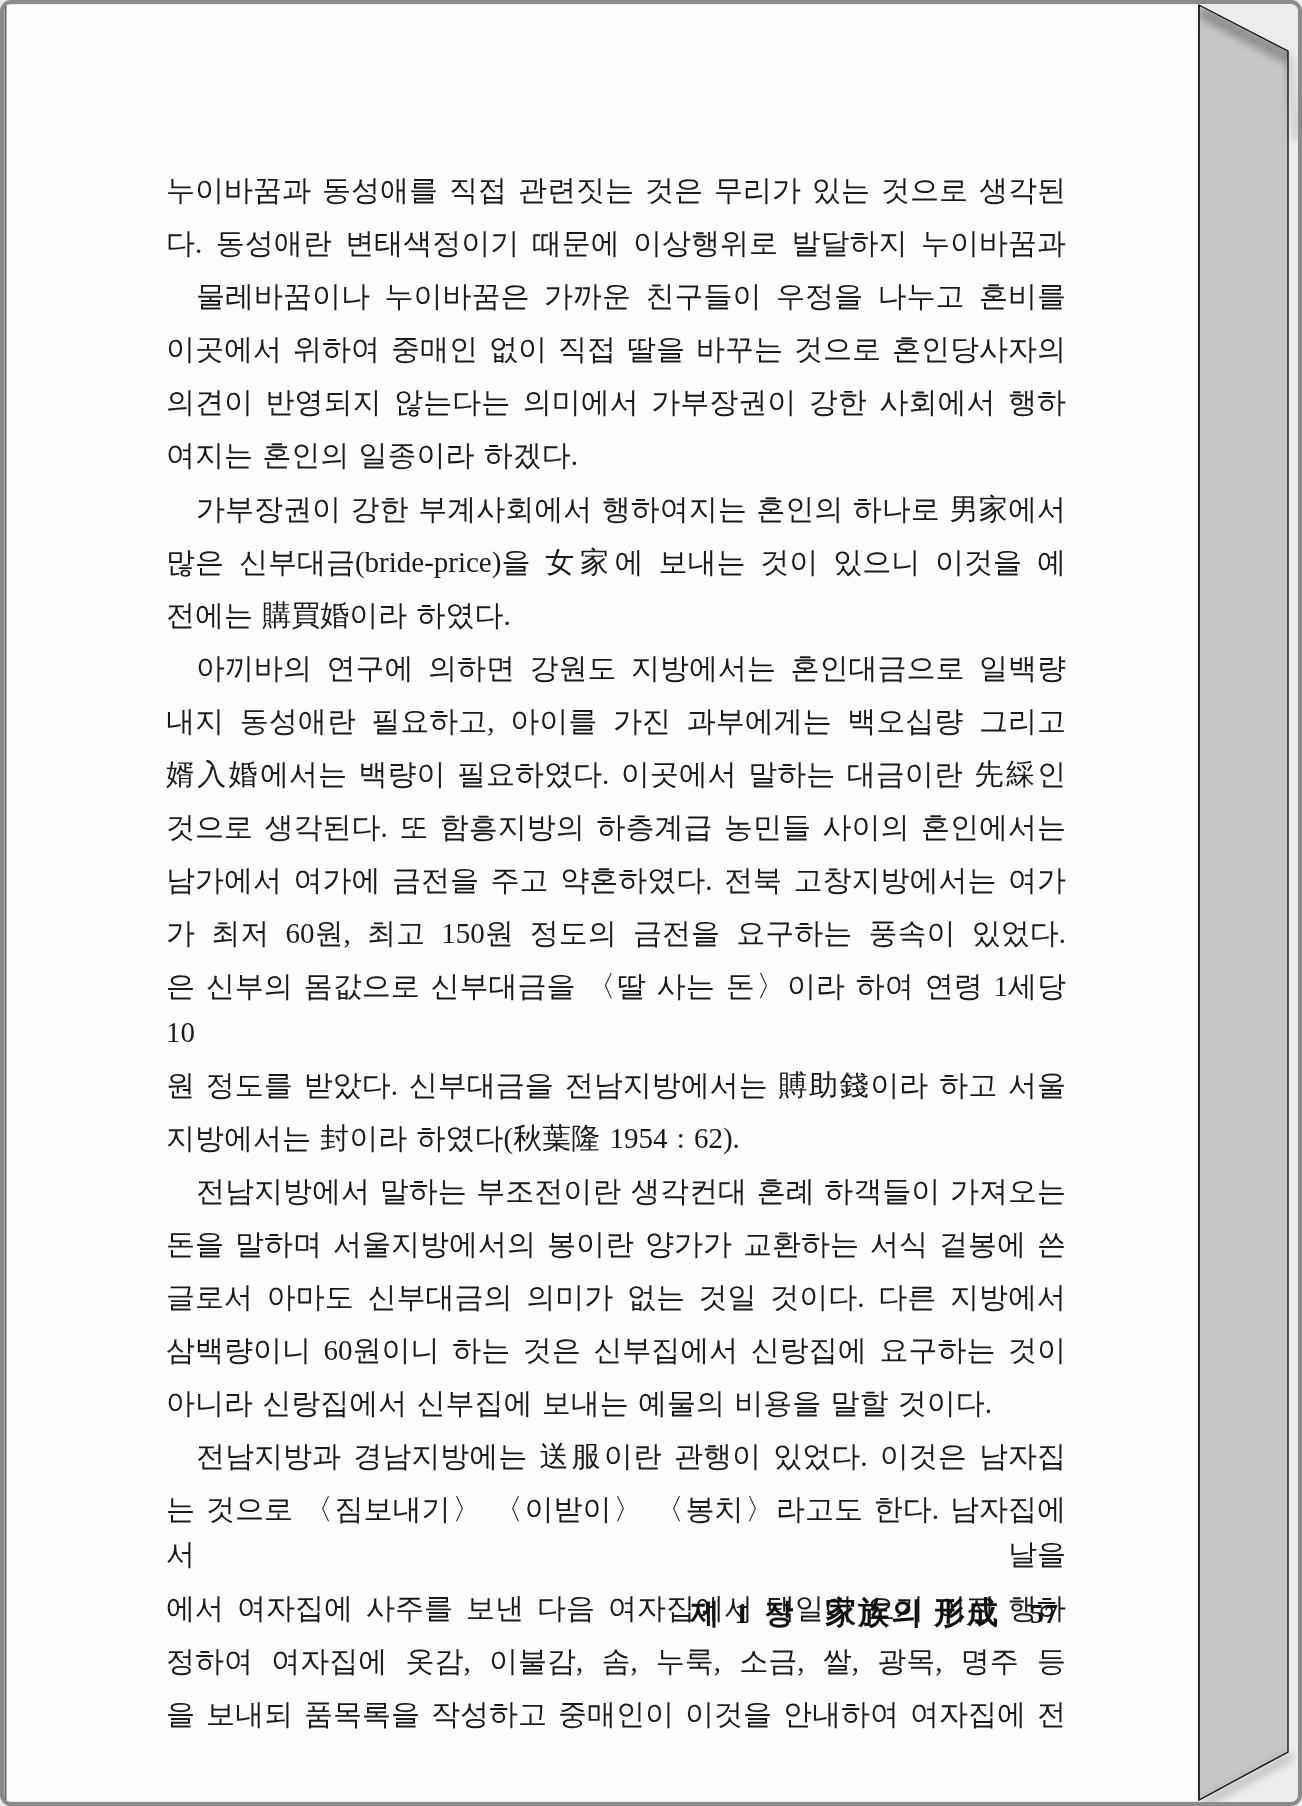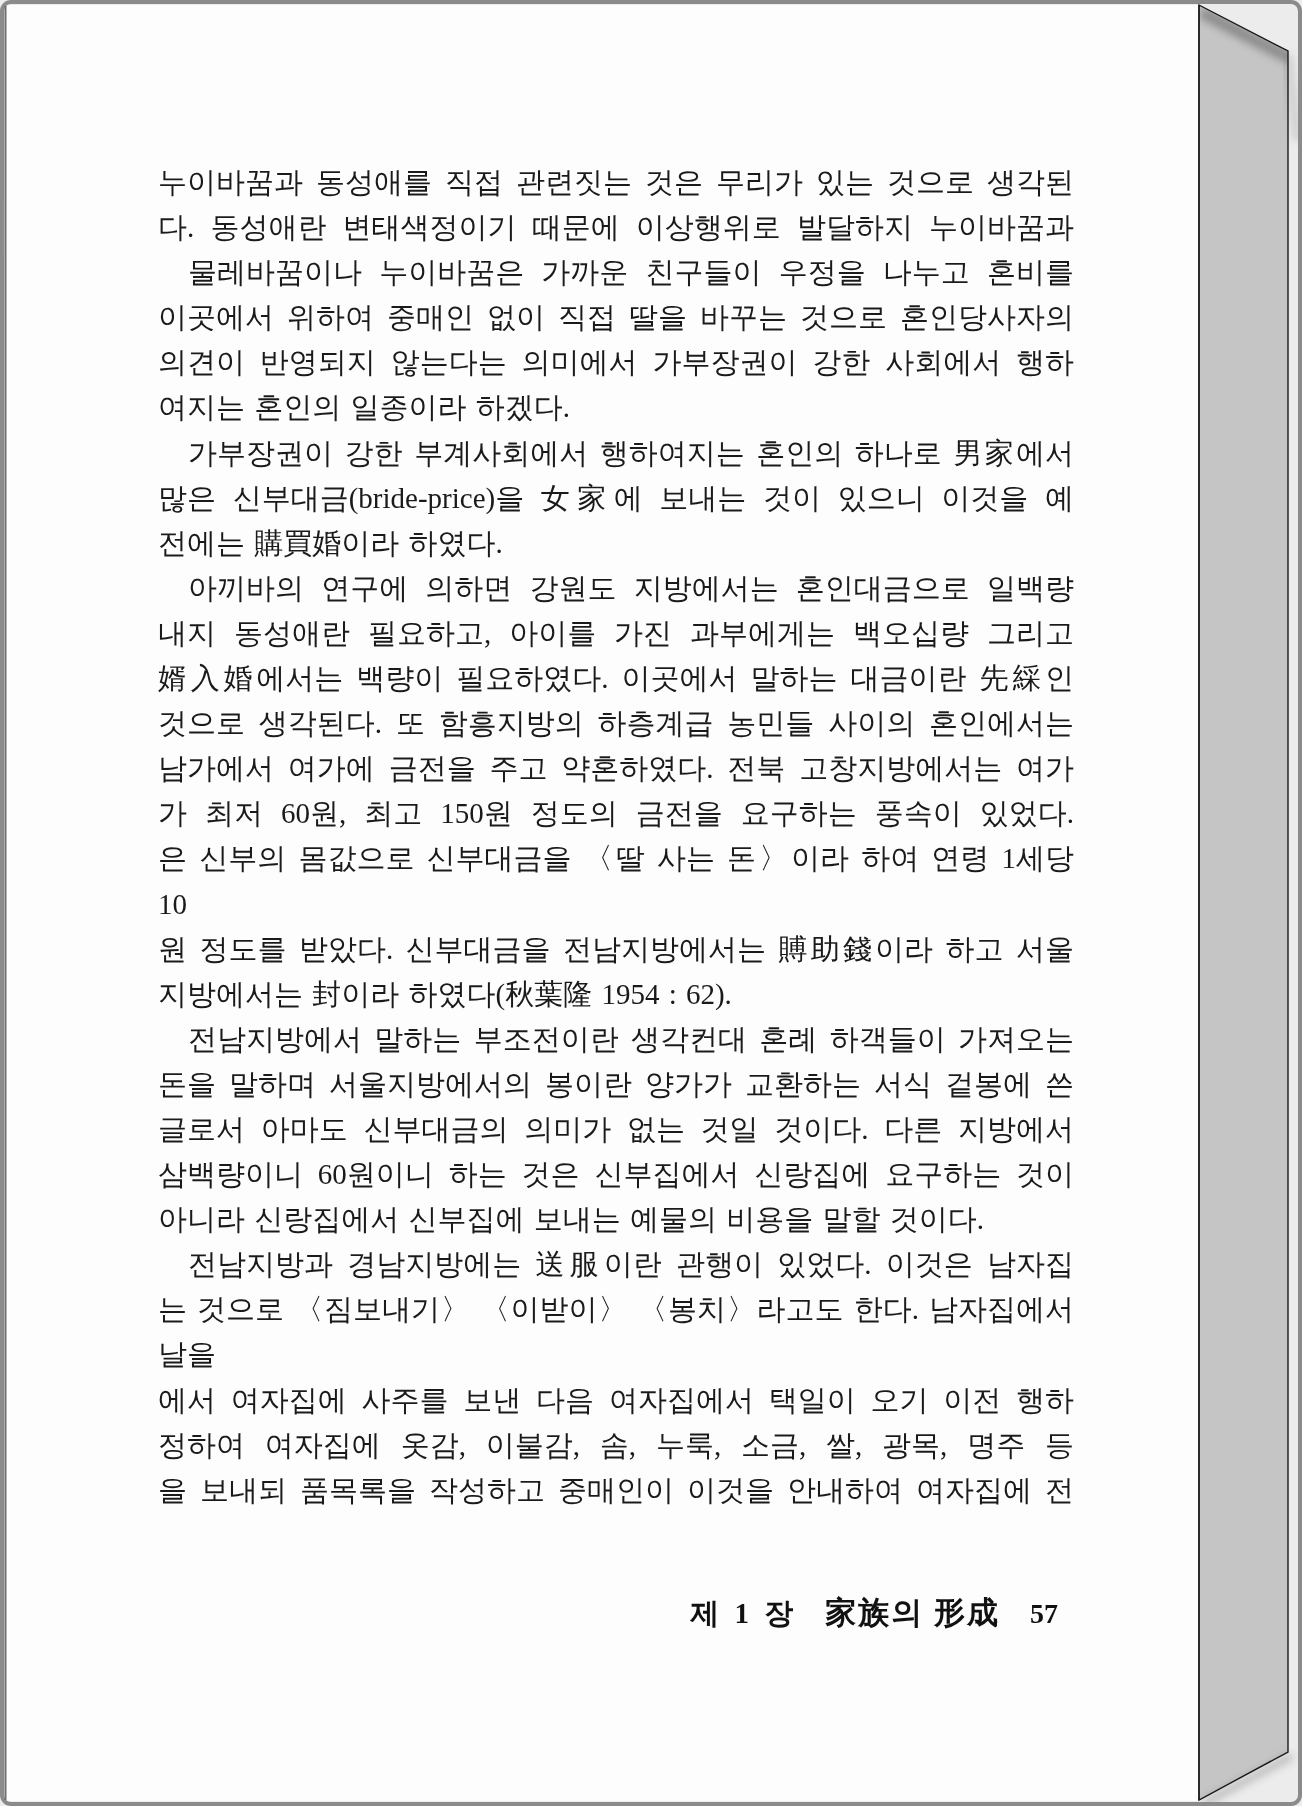--- a/index.html
+++ b/index.html
@@ -7,21 +7,21 @@
     position:relative;width:1302px;height:1806px;overflow:hidden;
     background:#ececec;
     font-family:"Liberation Serif","DejaVu Serif",serif;
   }
   #backdrop{position:absolute;left:0;top:0;width:1302px;height:1806px;}
   .text-layer{
     position:absolute;left:158px;top:160px;width:916px;
     color:#1a1a1a;
   }
   p.line{
-    margin:0;padding:0;
+    margin:8px;padding:0;
     font-size:29px;line-height:45.1px;
     text-align:justify;text-align-last:justify;
     word-spacing:2px;
     white-space:normal;
   }
   p.line.end{text-align-last:left;}
   p.line.indent{text-indent:30px;}
   .footer{
     position:absolute;left:158px;top:1592px;width:900px;
     text-align:right;color:#111;

